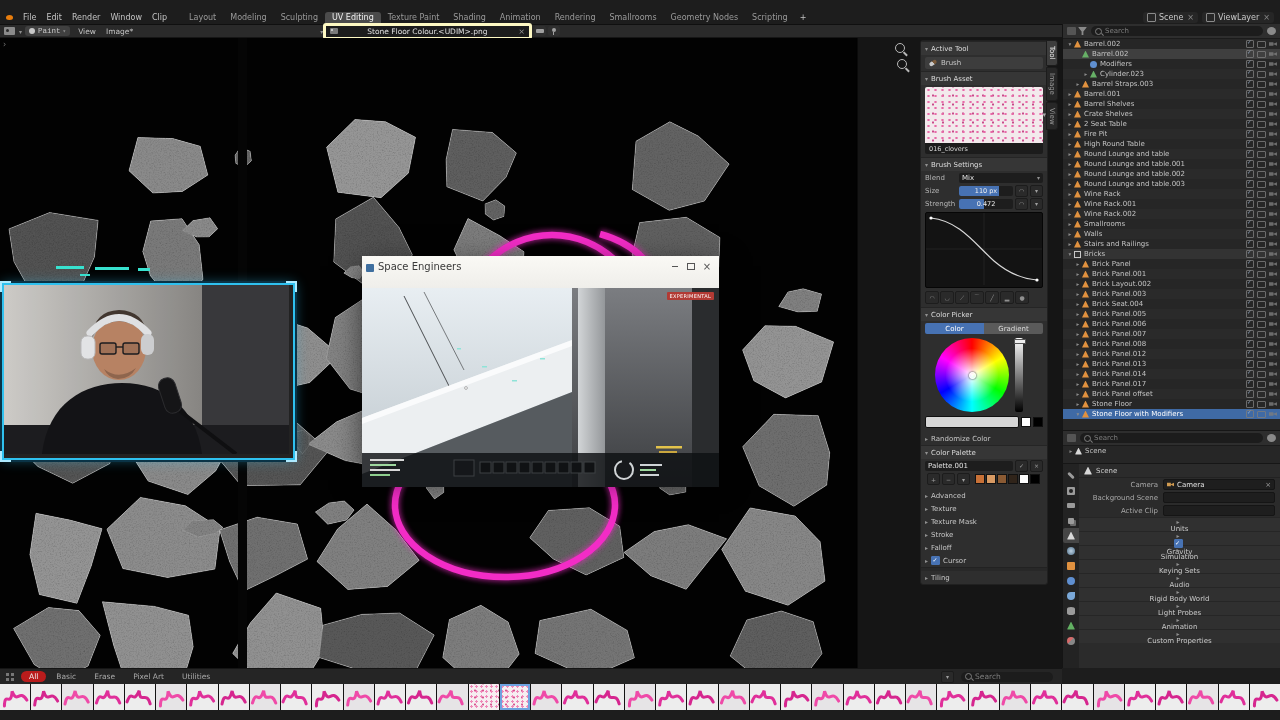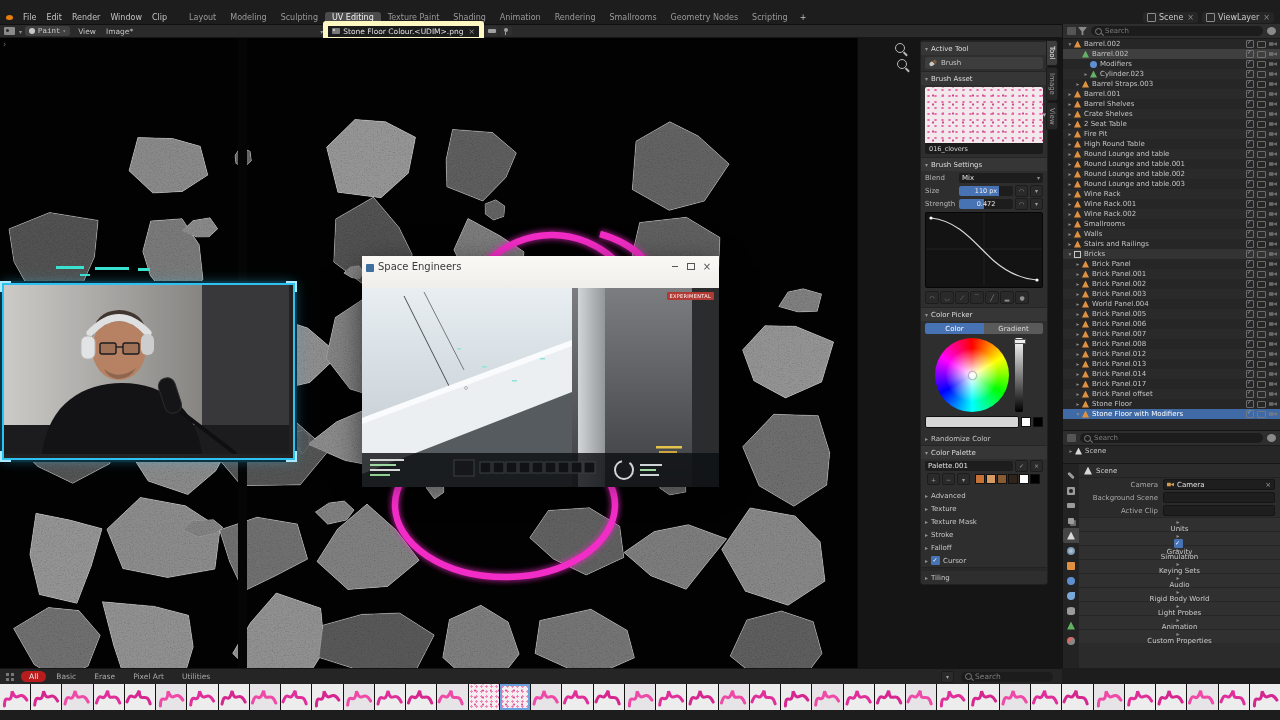--- a/index.html
+++ b/index.html
@@ -27,21 +27,21 @@
   
   #uvheader{left:0;top:25px;width:1062px;height:13px;background:#2a2a2a;border-bottom:1px solid #161616;
     display:flex;align-items:center;box-sizing:border-box;padding:0 4px;font-size:7.5px;}
   .ed-icon{width:11px;height:8px;background:#8a8a8a;border-radius:1px;position:relative;margin-right:2px;}
   .ed-icon:after{content:"";position:absolute;left:2px;top:2px;width:3px;height:3px;border-radius:50%;background:#2a2a2a;}
   .dca{color:#8f8f8f;margin-left:2px;font-size:6px;}
   .hdr-dd{display:flex;align-items:center;background:#404040;border-radius:3px;padding:1px 4px;margin:0 3px;font-family:Liberation Mono, monospace;}
   .brush-dot{width:6px;height:6px;border-radius:50%;background:#c8c8c8;margin-right:3px;}
   #uv-menus{display:flex;}
   #img-pill-wrap{display:flex;align-items:center;margin-left:180px;}
-  .img-pill{display:flex;align-items:center;background:#1c1c1c;border:5px solid #fef9c3;border-radius:3px;padding:1px 4px;color:#e0e0e0;}
+  .img-pill{display:flex;align-items:center;background:#1c1c1c;border:3px solid #fef9c3;border-radius:3px;padding:1px 4px;color:#e0e0e0;gap:26px;}
   .ic-img{width:8px;height:6px;background:#7a7a7a;border-radius:1px;position:relative;margin-right:3px;}
   .ic-img:after{content:"";position:absolute;left:1px;top:1px;width:2px;height:2px;border-radius:50%;background:#ddd;}
   .pill-x{margin-left:5px;color:#9a9a9a;}
   .ic-btn{width:12px;height:10px;background:#2f2f2f;border-radius:2px;margin-left:2px;position:relative;}
   .ic-folder:after{content:"";position:absolute;left:2px;top:3px;width:8px;height:4px;background:#a0a0a0;border-radius:1px;}
   .ic-pin:after{content:"";position:absolute;left:4px;top:2px;width:4px;height:4px;border-radius:50%;background:#a0a0a0;}
   .ic-pin:before{content:"";position:absolute;left:5.5px;top:6px;width:1px;height:3px;background:#a0a0a0;}
 
   
   #canvas{left:0;top:38px;width:1062px;height:630px;background:#060606;overflow:hidden;}
@@ -771,41 +771,41 @@
           <span class="olabel">Brick Panel.001</span>
           <span class="osp"></span>
           <span class="tg tg-check"></span>
           <span class="tg tg-screen"></span>
           <span class="tg tg-cam"></span>
           <span style="width:3px;"></span>
         </div>
         <div class="orow" style="padding-left:11px">
           <span class="ocaret">▸</span>
           <span class="oi object"></span>
-          <span class="olabel">Brick Panel.002</span>
+          <span class="olabel">Brick Layout.002</span>
           <span class="osp"></span>
           <span class="tg tg-check"></span>
           <span class="tg tg-screen"></span>
           <span class="tg tg-cam"></span>
           <span style="width:3px;"></span>
         </div>
         <div class="orow" style="padding-left:11px">
           <span class="ocaret">▸</span>
           <span class="oi object"></span>
           <span class="olabel">Brick Panel.003</span>
           <span class="osp"></span>
           <span class="tg tg-check"></span>
           <span class="tg tg-screen"></span>
           <span class="tg tg-cam"></span>
           <span style="width:3px;"></span>
         </div>
         <div class="orow" style="padding-left:11px">
           <span class="ocaret">▸</span>
           <span class="oi object"></span>
-          <span class="olabel">World Panel.004</span>
+          <span class="olabel">Brick Seat.004</span>
           <span class="osp"></span>
           <span class="tg tg-check"></span>
           <span class="tg tg-screen"></span>
           <span class="tg tg-cam"></span>
           <span style="width:3px;"></span>
         </div>
         <div class="orow" style="padding-left:11px">
           <span class="ocaret">▸</span>
           <span class="oi object"></span>
           <span class="olabel">Brick Panel.005</span>

